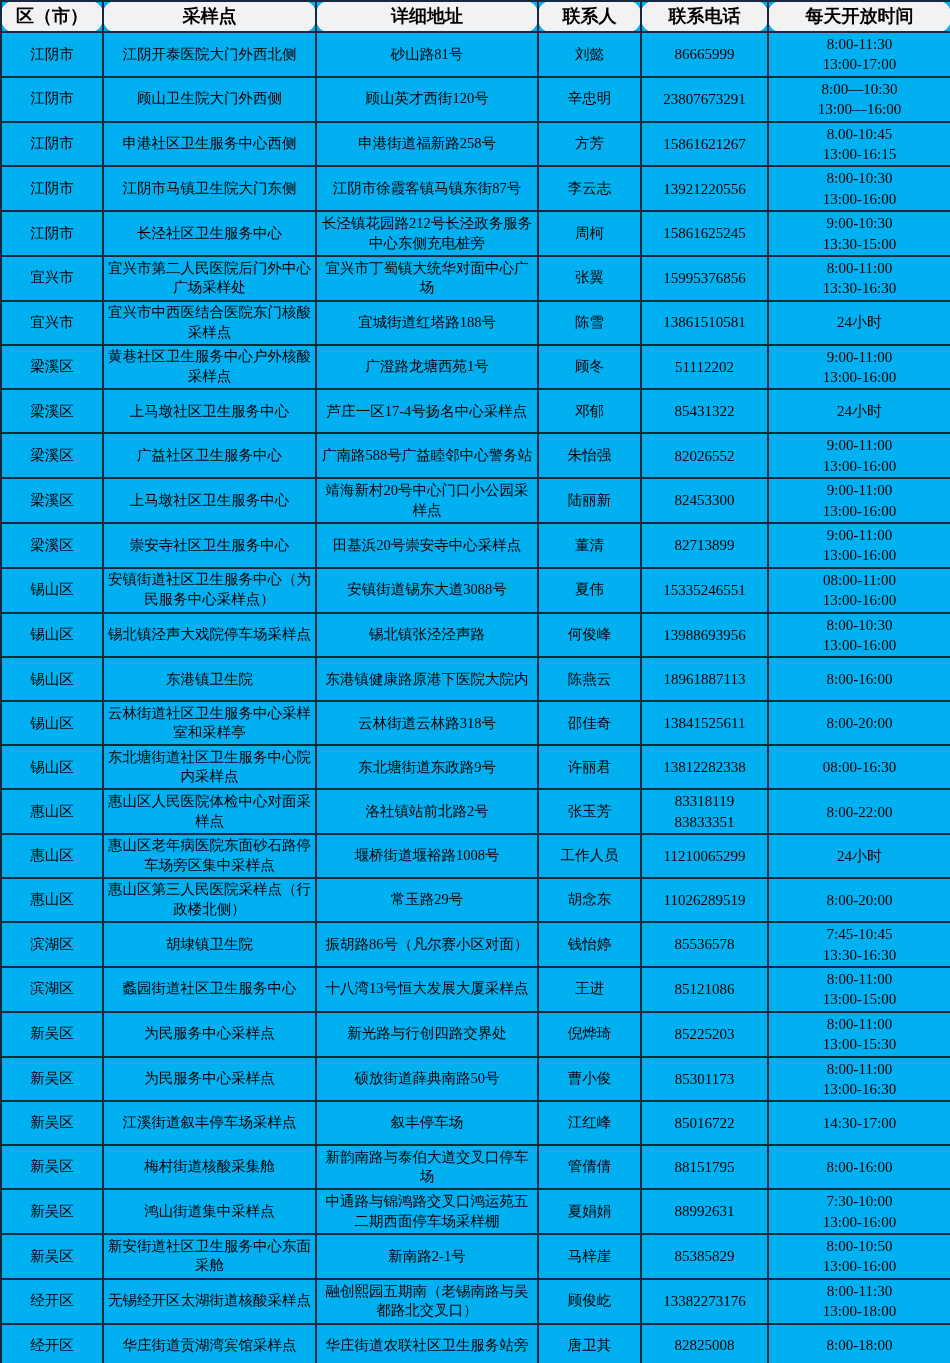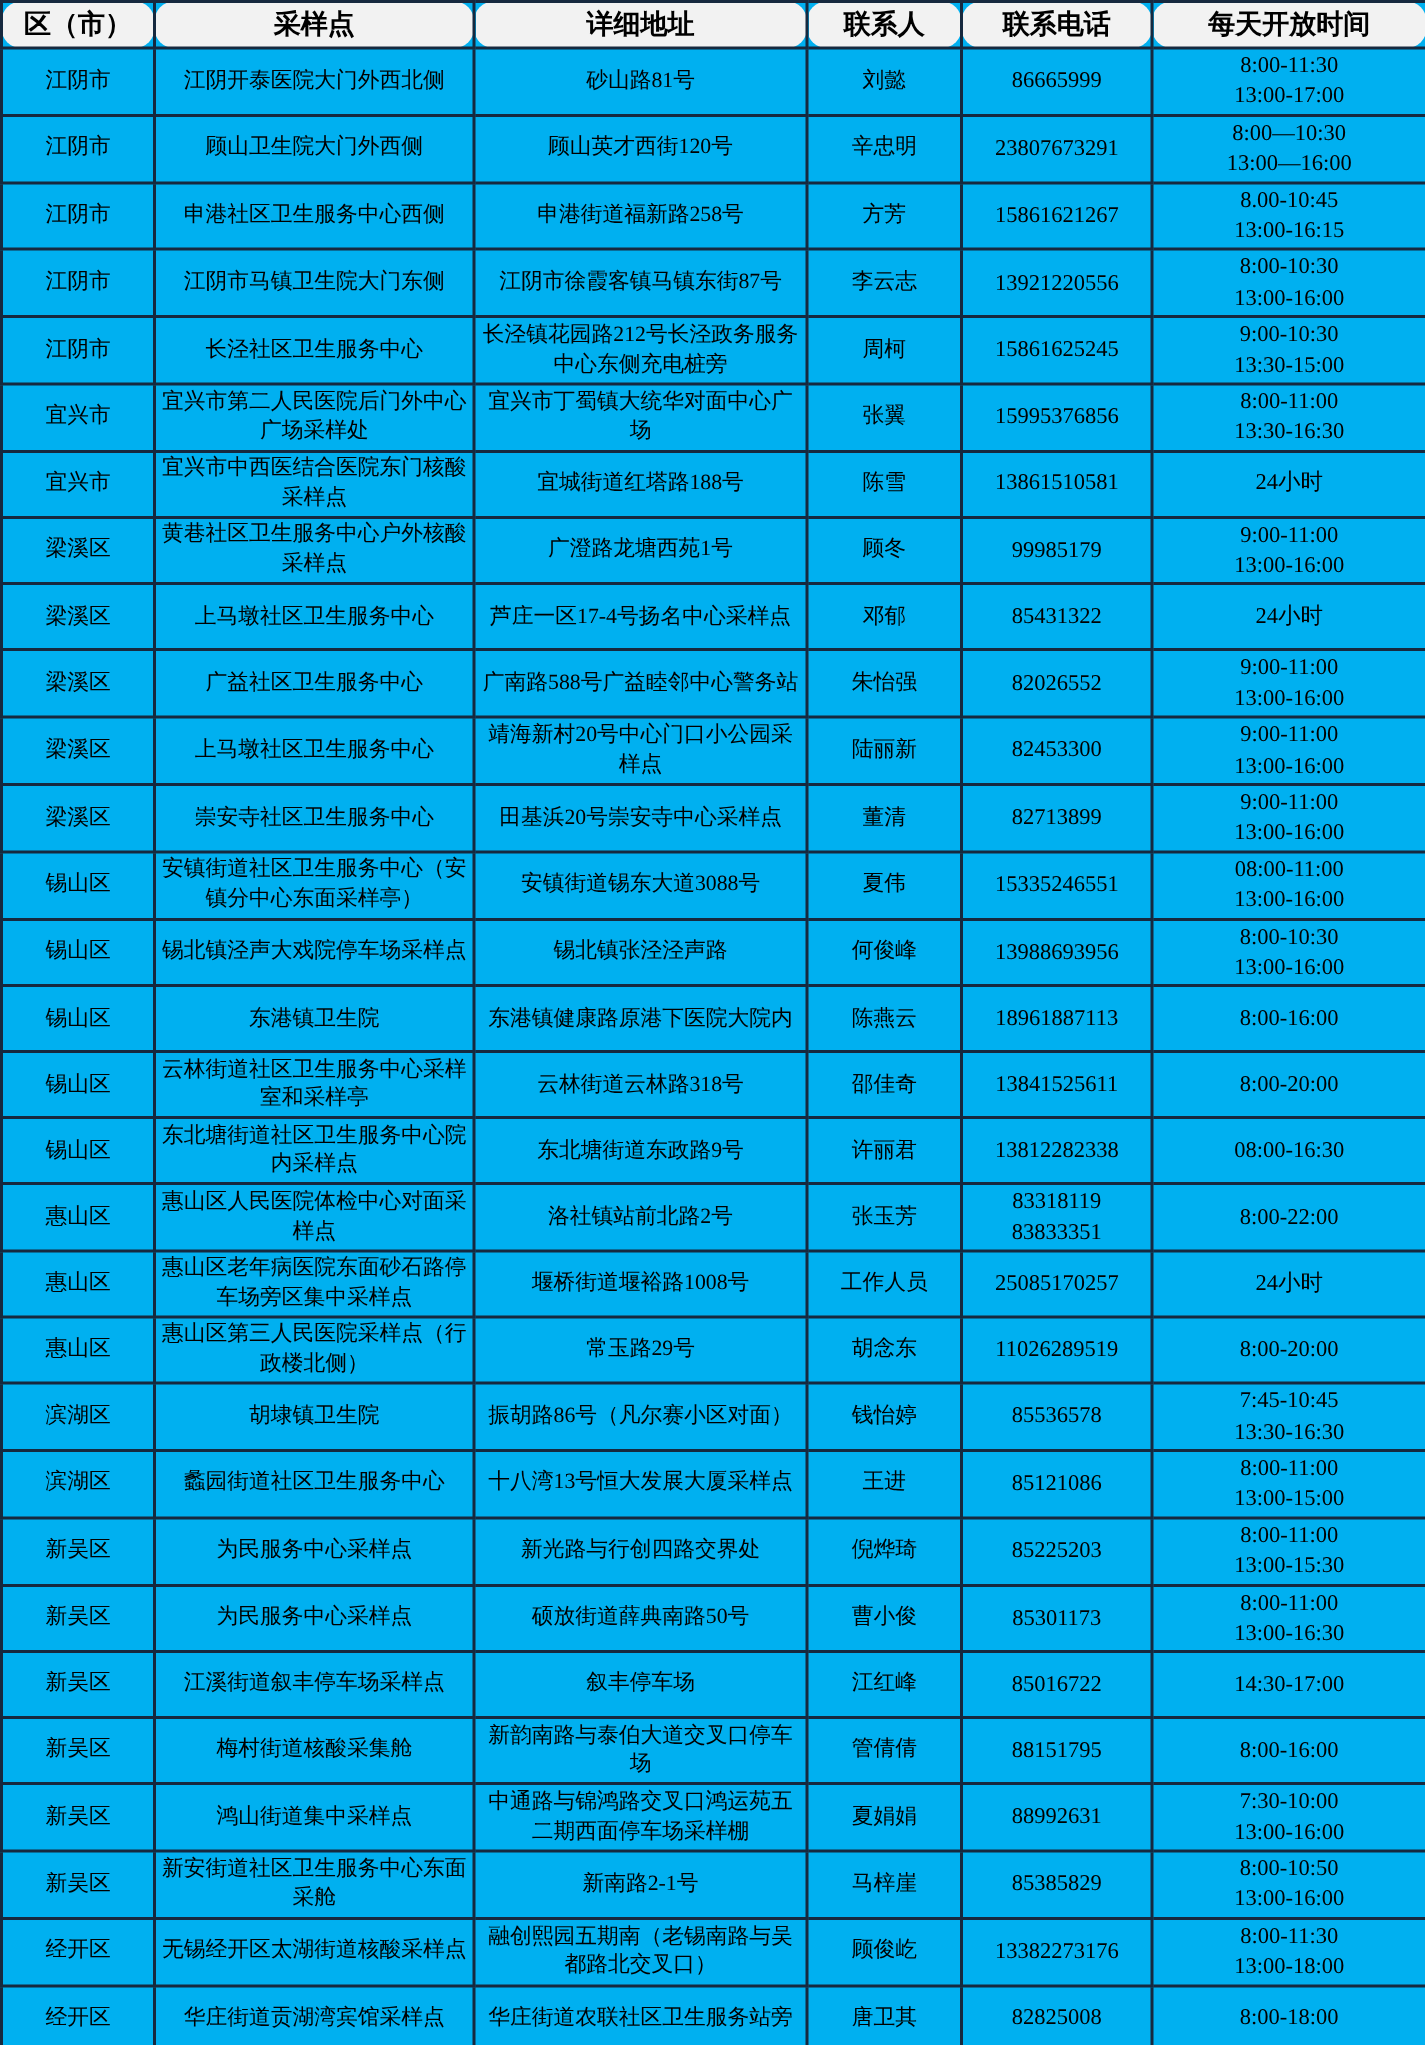--- a/index.html
+++ b/index.html
@@ -142,21 +142,21 @@
         <td class="cell-address">宜城街道红塔路188号</td>
         <td class="cell-contact">陈雪</td>
         <td class="cell-phone">13861510581</td>
         <td class="cell-hours">24小时</td>
       </tr>
       <tr>
         <td class="cell-district">梁溪区</td>
         <td class="cell-site">黄巷社区卫生服务中心户外核酸采样点</td>
         <td class="cell-address">广澄路龙塘西苑1号</td>
         <td class="cell-contact">顾冬</td>
-        <td class="cell-phone">99985179</td>
+        <td class="cell-phone">51112202</td>
         <td class="cell-hours">9:00-11:00
 13:00-16:00</td>
       </tr>
       <tr>
         <td class="cell-district">梁溪区</td>
         <td class="cell-site">上马墩社区卫生服务中心</td>
         <td class="cell-address">芦庄一区17-4号扬名中心采样点</td>
         <td class="cell-contact">邓郁</td>
         <td class="cell-phone">85431322</td>
         <td class="cell-hours">24小时</td>
@@ -183,21 +183,21 @@
         <td class="cell-district">梁溪区</td>
         <td class="cell-site">崇安寺社区卫生服务中心</td>
         <td class="cell-address">田基浜20号崇安寺中心采样点</td>
         <td class="cell-contact">董清</td>
         <td class="cell-phone">82713899</td>
         <td class="cell-hours">9:00-11:00
 13:00-16:00</td>
       </tr>
       <tr>
         <td class="cell-district">锡山区</td>
-        <td class="cell-site">安镇街道社区卫生服务中心（安镇分中心东面采样亭）</td>
+        <td class="cell-site">安镇街道社区卫生服务中心（为民服务中心采样点）</td>
         <td class="cell-address">安镇街道锡东大道3088号</td>
         <td class="cell-contact">夏伟</td>
         <td class="cell-phone">15335246551</td>
         <td class="cell-hours">08:00-11:00
 13:00-16:00</td>
       </tr>
       <tr>
         <td class="cell-district">锡山区</td>
         <td class="cell-site">锡北镇泾声大戏院停车场采样点</td>
         <td class="cell-address">锡北镇张泾泾声路</td>
@@ -237,21 +237,21 @@
         <td class="cell-contact">张玉芳</td>
         <td class="cell-phone">83318119
 83833351</td>
         <td class="cell-hours">8:00-22:00</td>
       </tr>
       <tr>
         <td class="cell-district">惠山区</td>
         <td class="cell-site">惠山区老年病医院东面砂石路停车场旁区集中采样点</td>
         <td class="cell-address">堰桥街道堰裕路1008号</td>
         <td class="cell-contact">工作人员</td>
-        <td class="cell-phone">25085170257</td>
+        <td class="cell-phone">11210065299</td>
         <td class="cell-hours">24小时</td>
       </tr>
       <tr>
         <td class="cell-district">惠山区</td>
         <td class="cell-site">惠山区第三人民医院采样点（行政楼北侧）</td>
         <td class="cell-address">常玉路29号</td>
         <td class="cell-contact">胡念东</td>
         <td class="cell-phone">11026289519</td>
         <td class="cell-hours">8:00-20:00</td>
       </tr>

